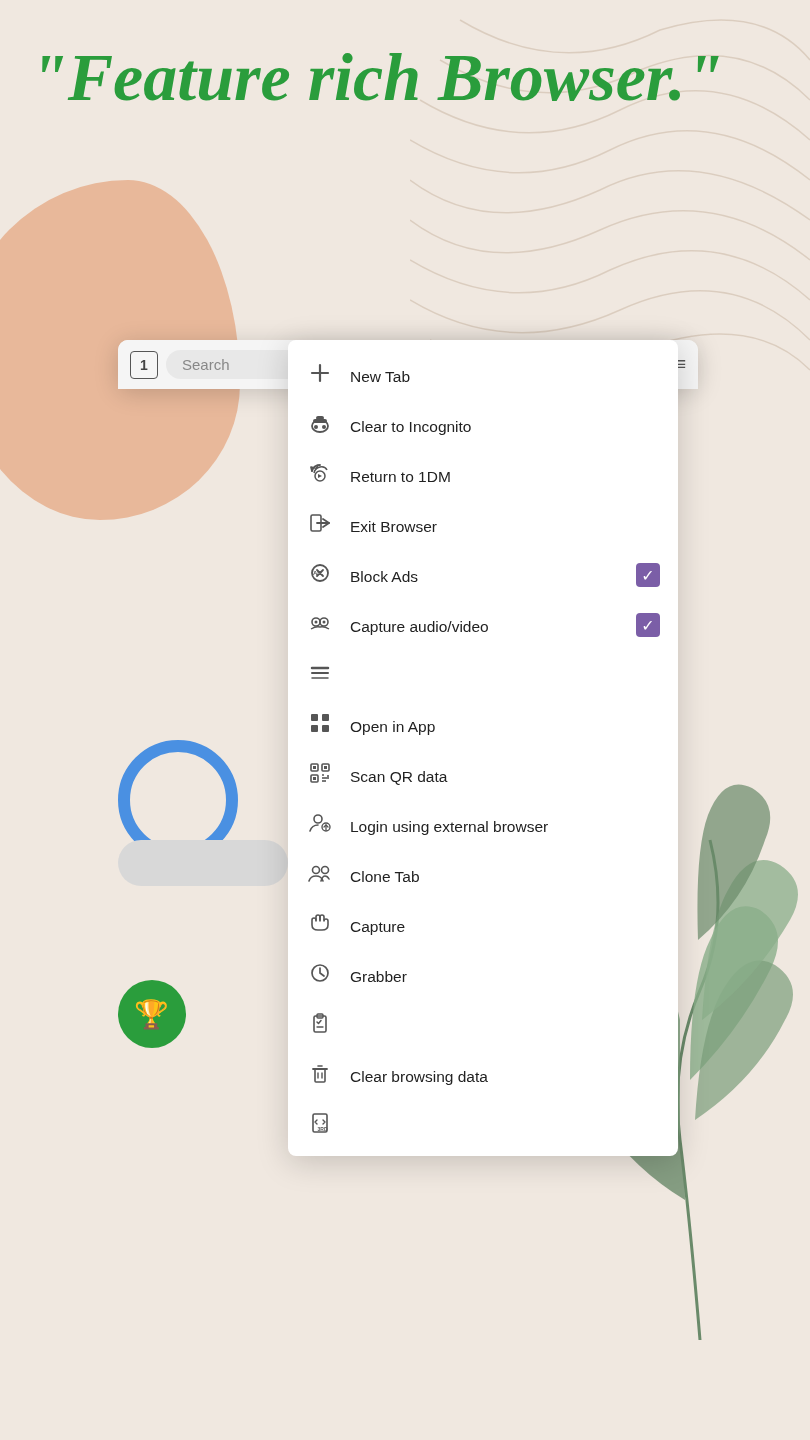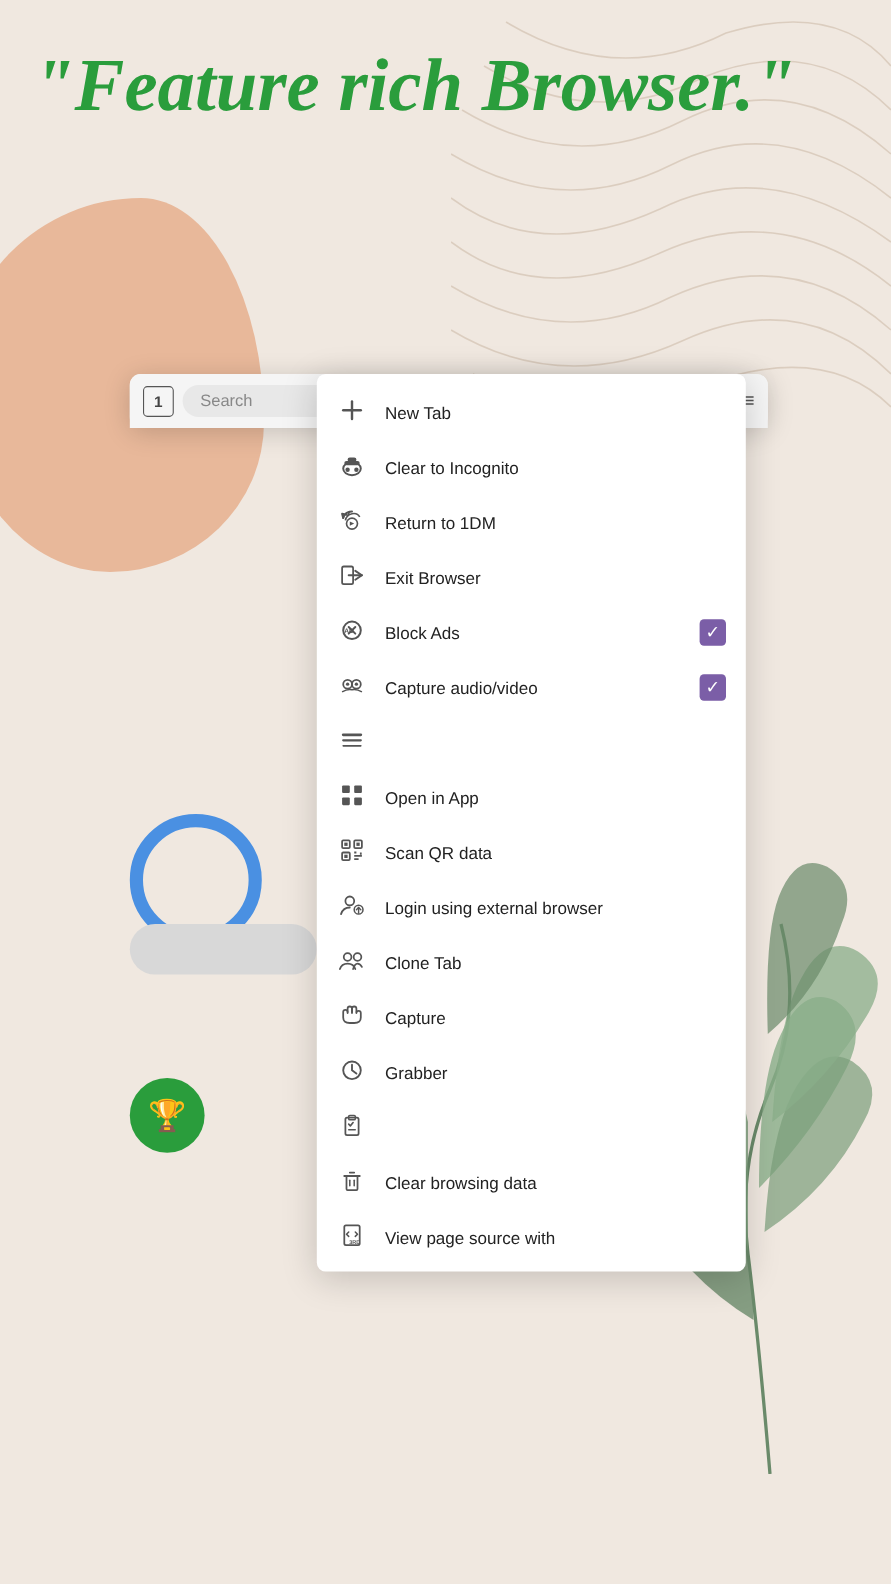--- a/index.html
+++ b/index.html
@@ -445,16 +445,15 @@
 
   <div class="menu-item">
     <div class="menu-icon">
       <svg width="22" height="22" viewBox="0 0 22 22" fill="none">
         <rect x="4" y="2" width="14" height="18" rx="1.5" stroke="#555" stroke-width="1.6" fill="none"></rect>
         <path d="M8 8 L6 10 L8 12" stroke="#555" stroke-width="1.4" stroke-linecap="round" stroke-linejoin="round" fill="none"></path>
         <path d="M14 8 L16 10 L14 12" stroke="#555" stroke-width="1.4" stroke-linecap="round" stroke-linejoin="round" fill="none"></path>
         <text x="8.5" y="19" font-size="5" fill="#555" font-weight="bold">3RD</text>
       </svg>
     </div>
-    <span class="menu-label">View page source with</span>
   </div>
 
 </div>
 
 </body></html>

